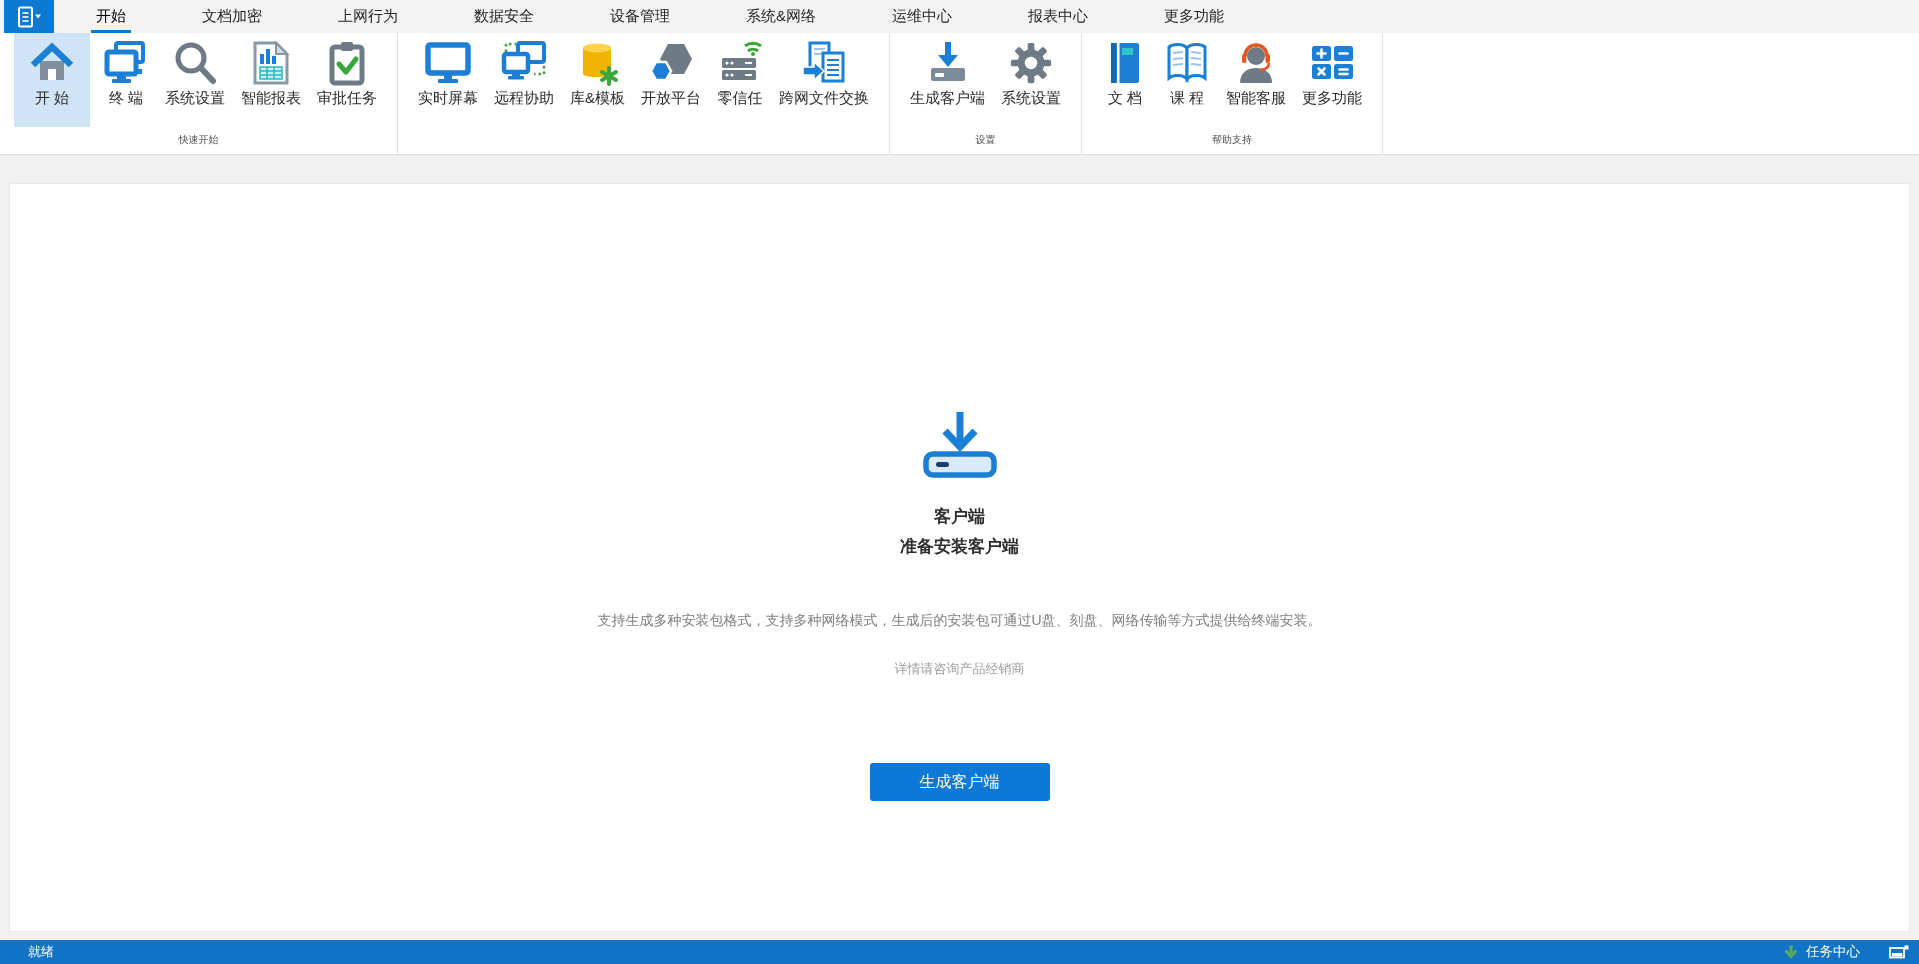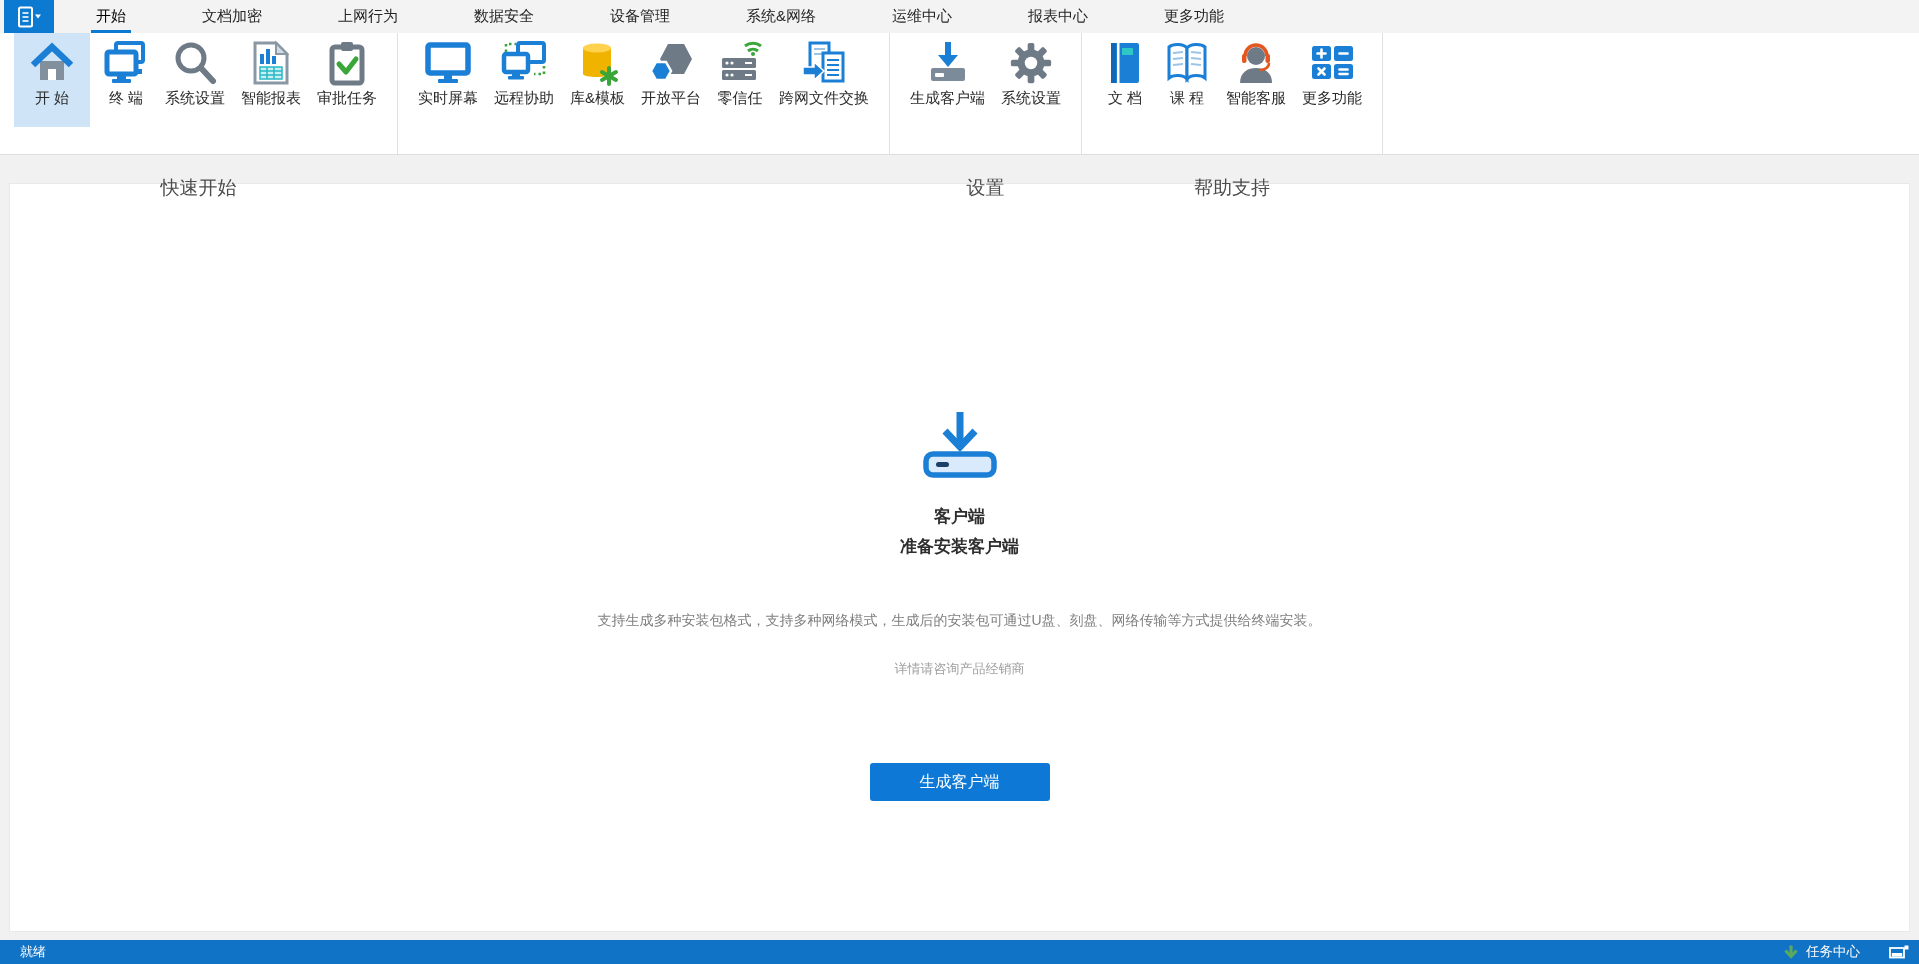--- a/index.html
+++ b/index.html
@@ -15,35 +15,35 @@
 
   
   .ribbon { height:122px; background:#fff; border-bottom:1px solid #dfdfdf; display:flex; align-items:stretch; }
   .rgroup { display:flex; flex-direction:column; border-right:1px solid #e0e0e0; }
   .rgroup.filler { flex:1; border-right:none; }
   .ritems { height:94px; display:flex; align-items:flex-start; padding:0 12px; }
   .ritem { height:94px; display:flex; flex-direction:column; align-items:center; padding:7px 8px 0 8px; cursor:pointer; }
   .ritem .ic { width:46px; height:46px; display:flex; align-items:center; justify-content:center; }
   .ritem .lbl { margin-top:3px; font-size:15px; color:#2b2b2b; white-space:nowrap; }
   .ritem.start { background:#cfe4f6; width:76px; margin:0 5px 0 2px; }
-  .rlabel { height:28px; line-height:26px; text-align:center; font-size:19px; color:#4c4c4c;margin-top:48px; }
+  .rlabel { height:28px; line-height:26px; text-align:center; font-size:10px; color:#4c4c4c; }
 
   
   .content { height:785px; background:#f1f1f1; padding:28px 9px 8px 9px; }
   .panel { width:100%; height:100%; background:#fff; border:1px solid #e9e9e9; display:flex; flex-direction:column; align-items:center; }
   .client-icon { margin-top:226px; }
   .main-title { margin-top:20px; font-size:17px; font-weight:bold; color:#2e2e2e; line-height:30px; }
   .main-subtitle { font-size:17px; font-weight:bold; color:#2e2e2e; line-height:30px; }
   .main-desc { margin-top:48px; font-size:14px; color:#7f7f7f; line-height:20px; }
   .main-note { margin-top:29px; font-size:13px; color:#9f9f9f; line-height:20px; }
   .gen-btn { margin-top:84px; width:180px; height:38px; background:#0d78d5; color:#fff; font-size:16px; border:none; border-radius:3px; cursor:pointer; font-family:inherit; }
 
   
   .statusbar { height:24px; background:#1173c6; color:#fff; display:flex; align-items:center; font-size:13px; }
-  .status-left { padding-left:20px; }
+  .status-left { padding-left:28px; }
   .status-right { margin-left:auto; display:flex; align-items:center; gap:7px; padding-right:10px; }
   .task-label { font-size:13.5px; }
   .win-icon { margin-left:22px; display:flex; align-items:center; cursor:pointer; }
   .arrow-icon { display:flex; align-items:center; }
 </style>
 </head>
 <body>
 
 <div class="tabbar">
   <div class="app-btn">

